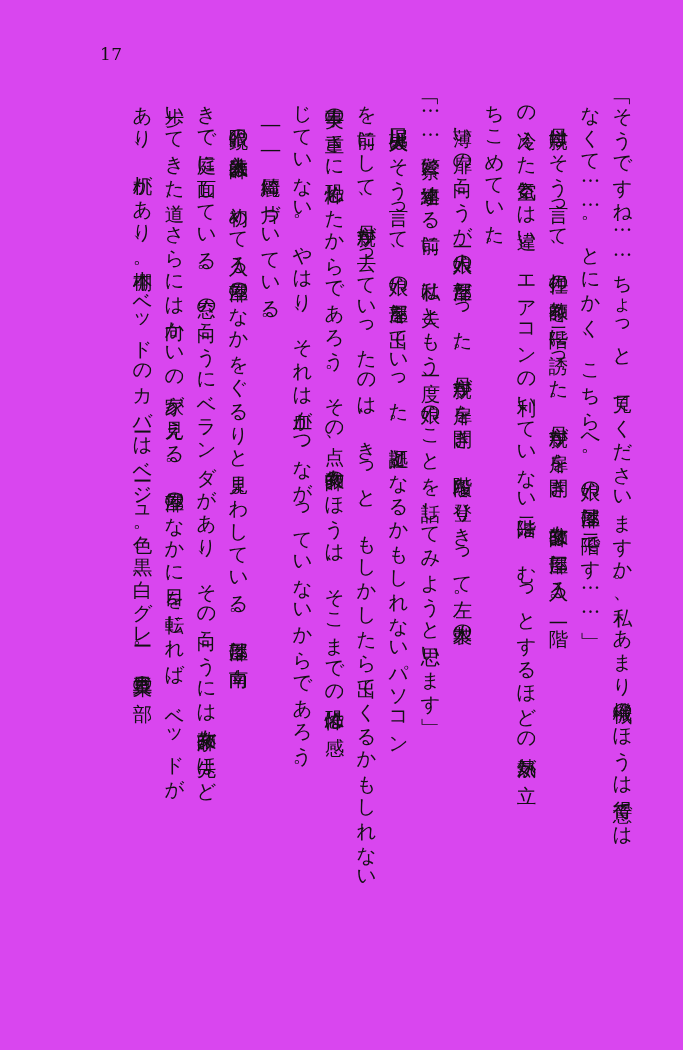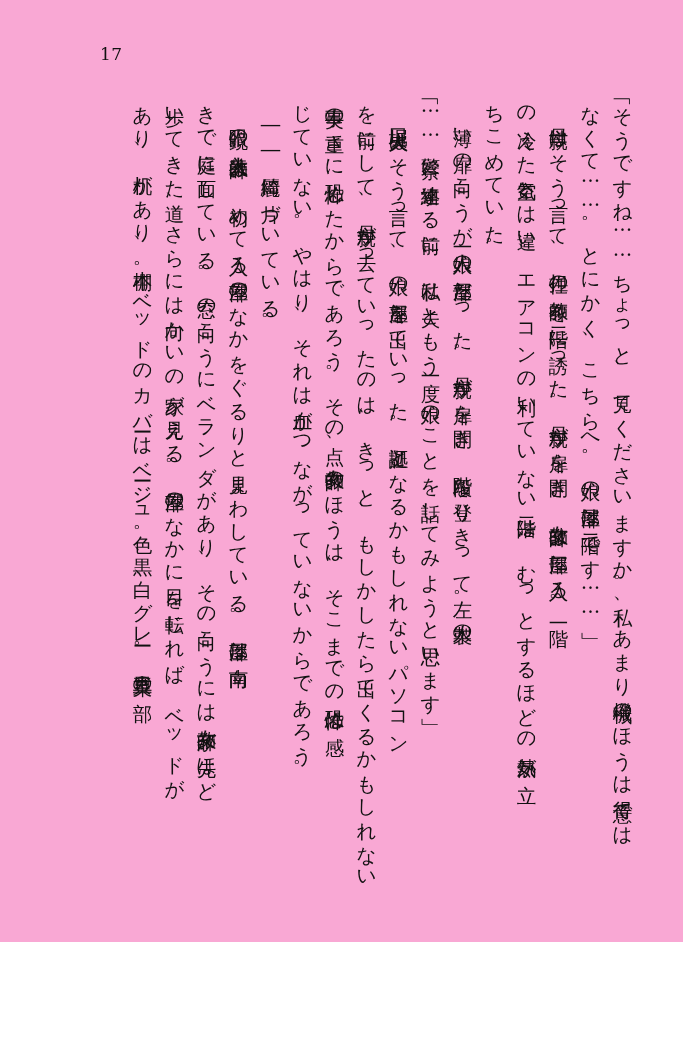--- a/index.html
+++ b/index.html
@@ -7,22 +7,22 @@
     padding: 0;
     background: #ffffff;
   }
   body {
     font-family: "DejaVu Serif", "Liberation Serif", serif;
     color: #111111;
   }
   #page {
     position: relative;
     width: 683px;
-    height: 942px;
-    background: #f9a8d4;
+    height: 1050px;
+    background: #d946ef;
     overflow: hidden;
   }
   #page-number {
     position: absolute;
     left: 100px;
     top: 44px;
     font-size: 17px;
     font-family: "DejaVu Serif", "Liberation Serif", serif;
     color: #111111;
     letter-spacing: 0.5px;

